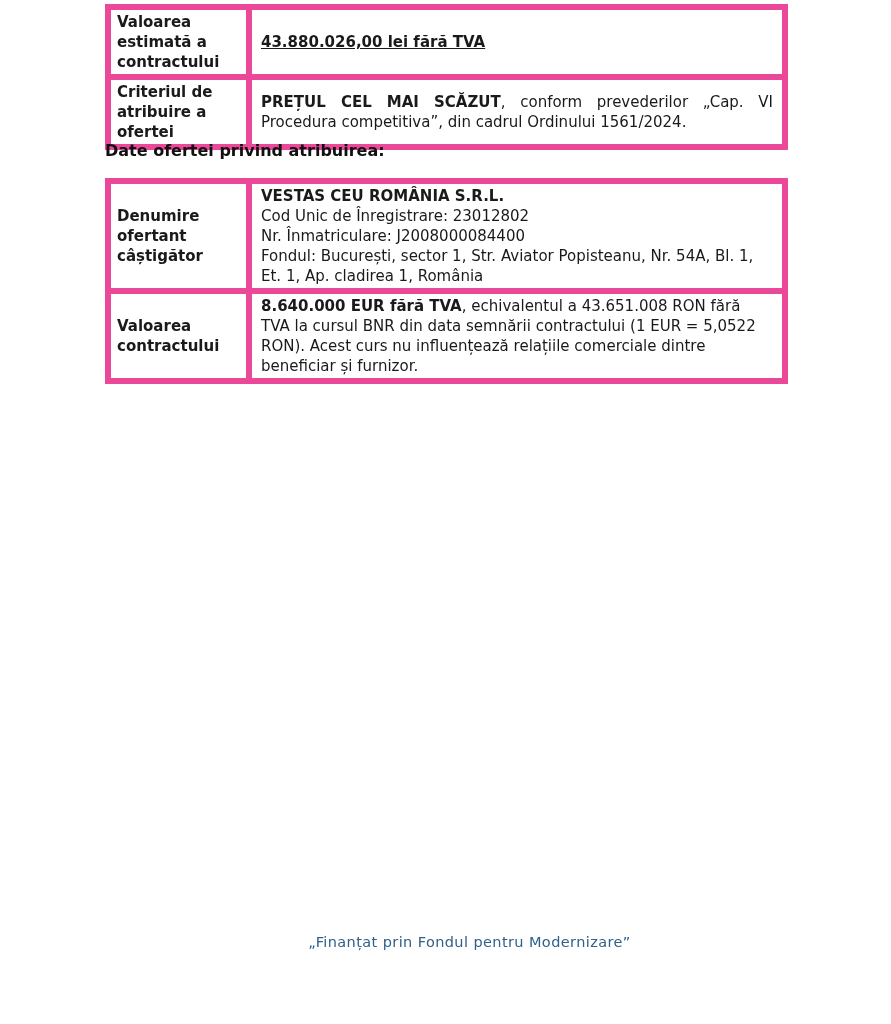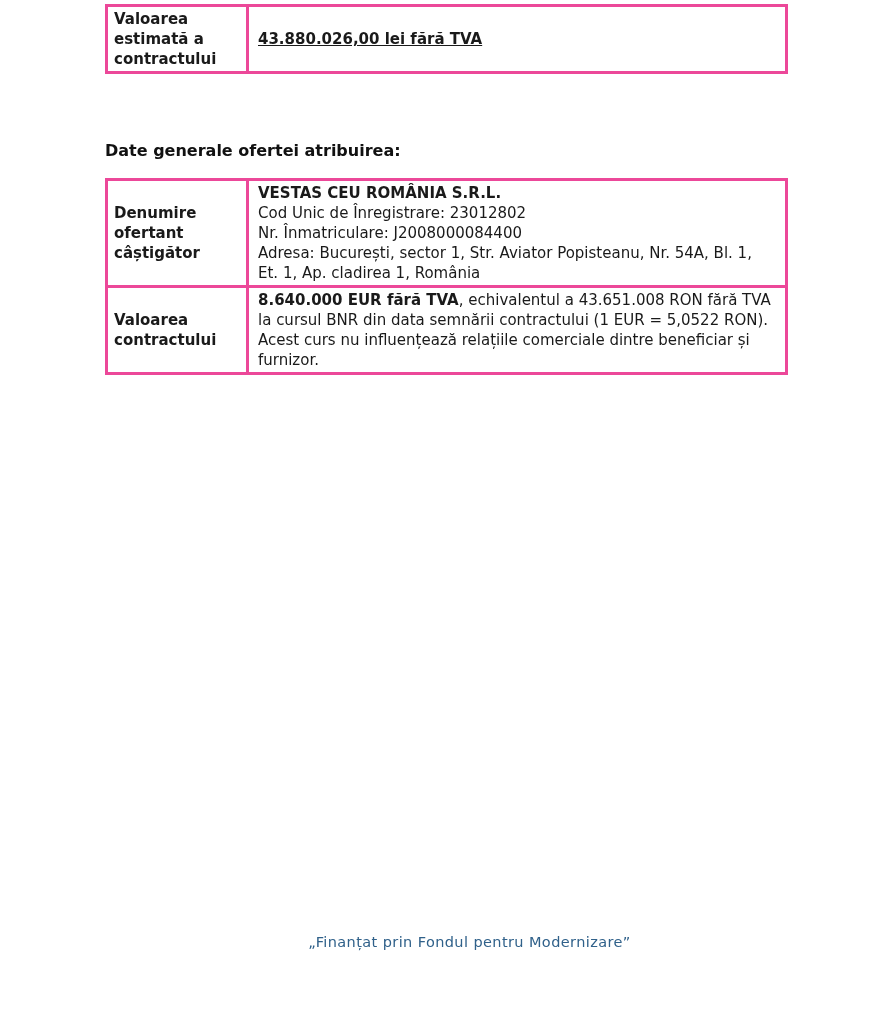--- a/index.html
+++ b/index.html
@@ -15,21 +15,21 @@
     color: #1a1a1a;
   }
   table.doc-table {
     position: absolute;
     left: 105px;
     width: 683px;
     border-collapse: collapse;
     table-layout: fixed;
   }
   .doc-table td {
-    border: 3px solid #ec4899;
+    border: 6px solid #ec4899;
     vertical-align: middle;
   }
   .doc-table td.label-cell {
     width: 141px;
     font-weight: bold;
     padding: 2px 4px 2px 6px;
   }
   .doc-table td.value-cell {
     padding: 2px 9px 2px 9px;
   }
@@ -62,34 +62,40 @@
 <div class="page">
 
   <table class="doc-table" id="summary-table">
     <tbody>
         <tr>
       <td class="label-cell" style="height:59px;">Valoarea estimată a contractului</td>
       <td class="value-cell" style="height:59px;margin-top:28px;">
         <span class="bold-underline">43.880.026,00 lei fără TVA</span>
       </td>
     </tr>
+    <tr>
+      <td class="label-cell" style="height:61px;">Criteriul de atribuire a ofertei</td>
+      <td class="value-cell justified" style="height:61px;">
+        <span class="bold">PREȚUL CEL MAI SCĂZUT</span><span>, conform prevederilor „Cap. VI Procedura competitiva”, din cadrul Ordinului 1561/2024.</span>
+      </td>
+    </tr>
   </tbody>
     </table>
 
-  <div class="section-heading">Date generale ofertei atribuirea:</div>
+  <div class="section-heading">Date ofertei privind atribuirea:</div>
 
   <table class="doc-table" id="award-table">
     <tbody>
         <tr>
       <td class="label-cell" style="height:99px;">Denumire ofertant câștigător</td>
       <td class="value-cell" style="height:99px;">
         <div class="bold">VESTAS CEU ROMÂNIA S.R.L.</div>
         <div>Cod Unic de Înregistrare: 23012802</div>
         <div>Nr. Înmatriculare: J2008000084400</div>
-        <div>Adresa: București, sector 1, Str. Aviator Popisteanu, Nr. 54A, Bl. 1, Et. 1, Ap. cladirea 1, România</div>
+        <div>Fondul: București, sector 1, Str. Aviator Popisteanu, Nr. 54A, Bl. 1, Et. 1, Ap. cladirea 1, România</div>
       </td>
     </tr>
     <tr>
       <td class="label-cell" style="height:84px;">Valoarea contractului</td>
       <td class="value-cell" style="height:84px;">
         <span class="bold">8.640.000 EUR fără TVA</span><span>, echivalentul a 43.651.008 RON fără TVA la cursul BNR din data semnării contractului (1 EUR = 5,0522 RON). Acest curs nu influențează relațiile comerciale dintre beneficiar și furnizor.</span>
       </td>
     </tr>
   </tbody>
     </table>

